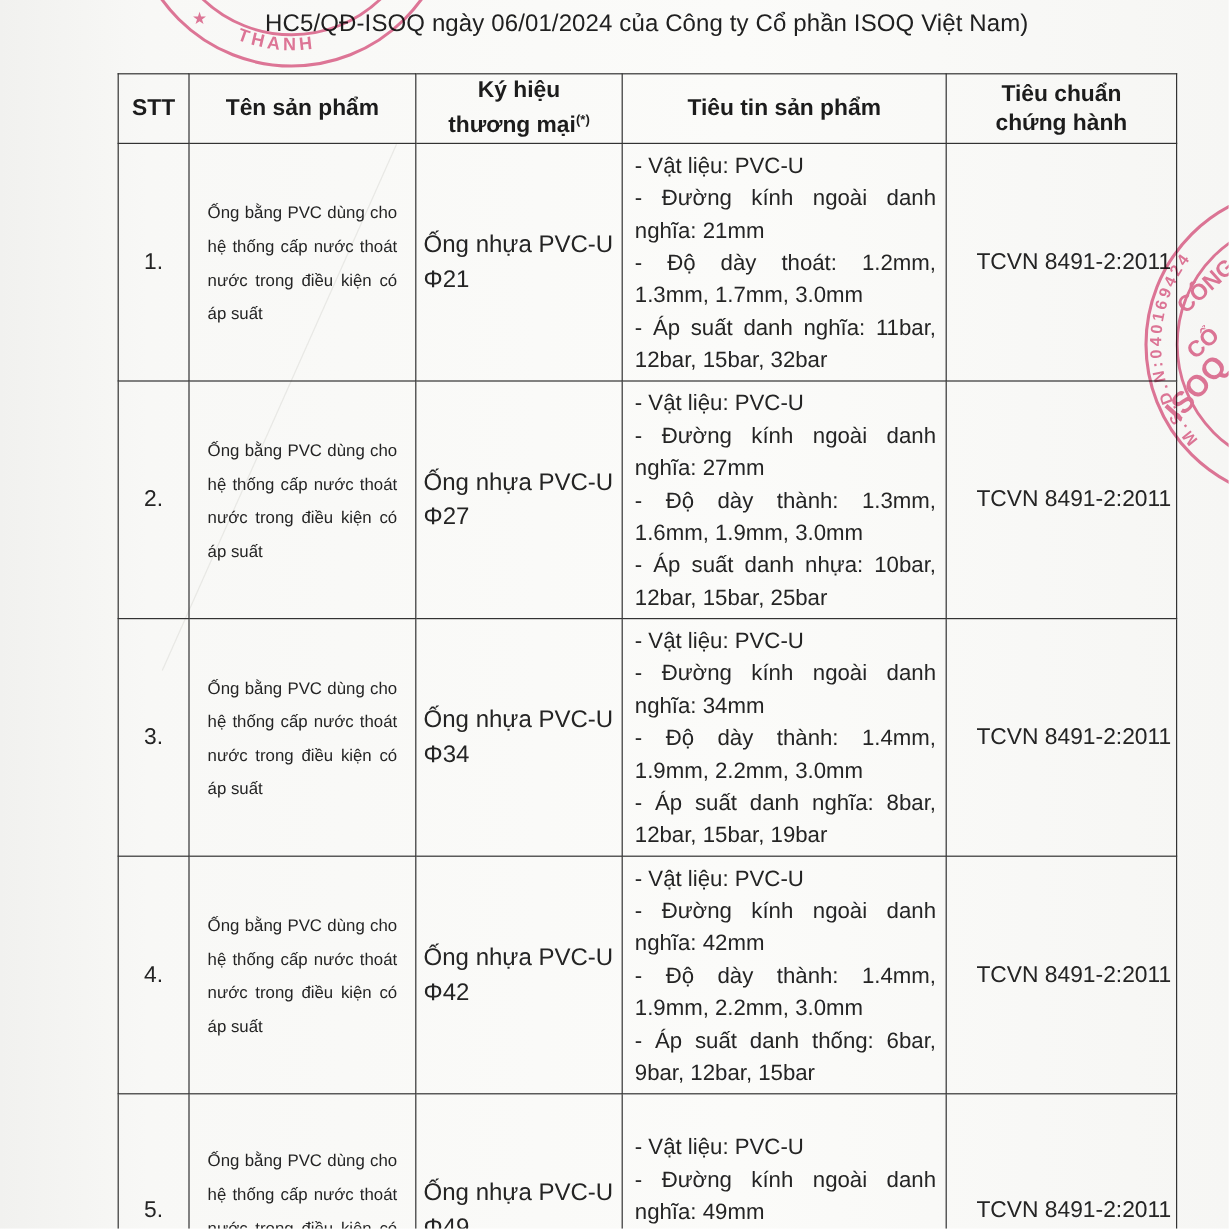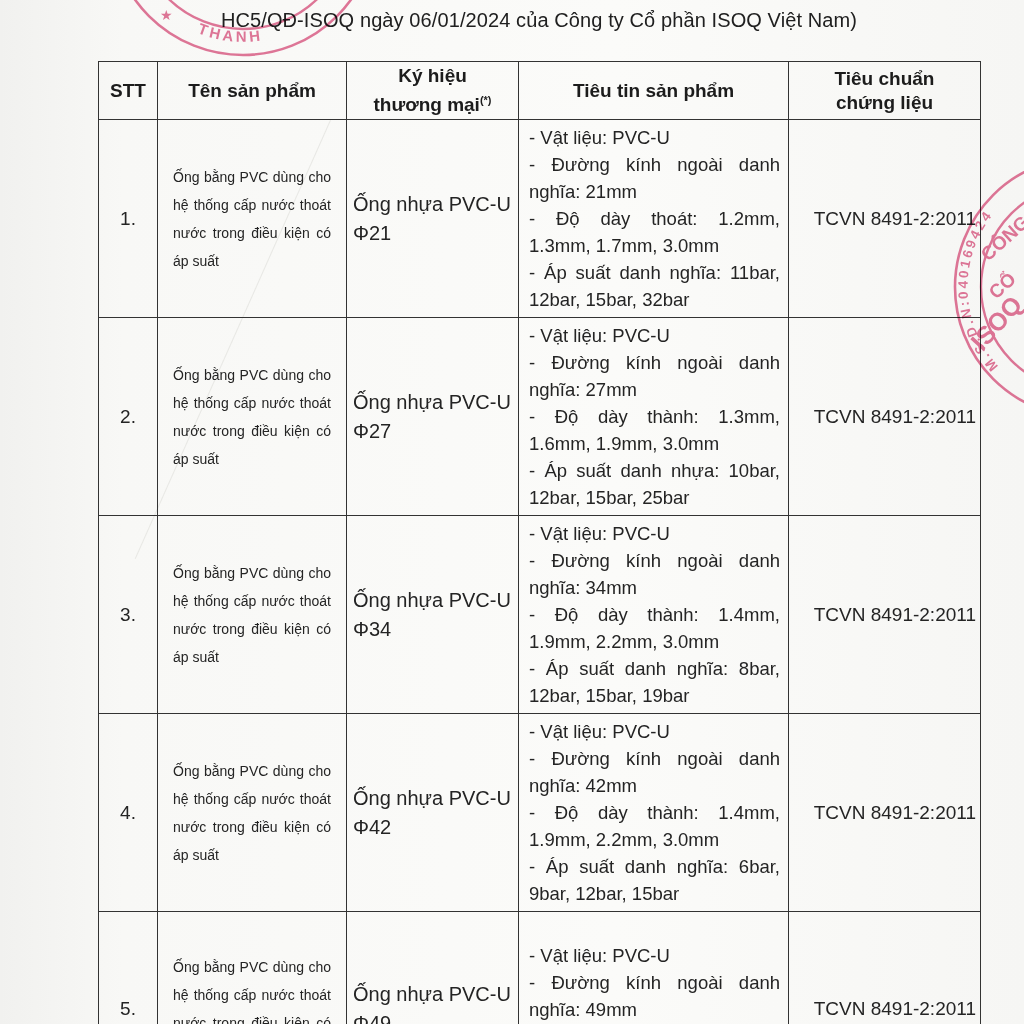--- a/index.html
+++ b/index.html
@@ -56,21 +56,21 @@
         <col style="width:172px">
         <col style="width:270px">
         <col style="width:192px">
     </colgroup>
     <thead>
       <tr>
         <th>STT</th>
         <th>Tên sản phẩm</th>
         <th><span>Ký hiệu</span><br><span>thương mại</span><sup>(*)</sup></th>
         <th>Tiêu tin sản phẩm</th>
-        <th><span>Tiêu chuẩn</span><br><span>chứng liệu</span></th>
+        <th><span>Tiêu chuẩn</span><br><span>chứng hành</span></th>
       </tr>
     </thead>
     <tbody>
       <tr>
         <td class="cell-stt">1.</td>
         <td class="cell-name">Ống bằng PVC dùng cho hệ thống cấp nước thoát nước trong điều kiện có áp suất</td>
         <td class="cell-brand"><span>Ống nhựa PVC-U</span><br><span>Φ21</span></td>
         <td class="cell-info">
           <p>- Vật liệu: PVC-U</p>
           <p>- Đường kính ngoài danh nghĩa: 21mm</p>
@@ -104,21 +104,21 @@
         <td class="cell-std">TCVN 8491-2:2011</td>
       </tr>
       <tr>
         <td class="cell-stt">4.</td>
         <td class="cell-name">Ống bằng PVC dùng cho hệ thống cấp nước thoát nước trong điều kiện có áp suất</td>
         <td class="cell-brand"><span>Ống nhựa PVC-U</span><br><span>Φ42</span></td>
         <td class="cell-info">
           <p>- Vật liệu: PVC-U</p>
           <p>- Đường kính ngoài danh nghĩa: 42mm</p>
           <p>- Độ dày thành: 1.4mm, 1.9mm, 2.2mm, 3.0mm</p>
-          <p>- Áp suất danh nghĩa: 6bar, 9bar, 12bar, 15bar</p>
+          <p>- Áp suất danh thống: 6bar, 9bar, 12bar, 15bar</p>
         </td>
         <td class="cell-std">TCVN 8491-2:2011</td>
       </tr>
       <tr>
         <td class="cell-stt">5.</td>
         <td class="cell-name">Ống bằng PVC dùng cho hệ thống cấp nước thoát nước trong điều kiện có áp suất</td>
         <td class="cell-brand"><span>Ống nhựa PVC-U</span><br><span>Φ49</span></td>
         <td class="cell-info">
           <p>- Vật liệu: PVC-U</p>
           <p>- Đường kính ngoài danh nghĩa: 49mm</p>

